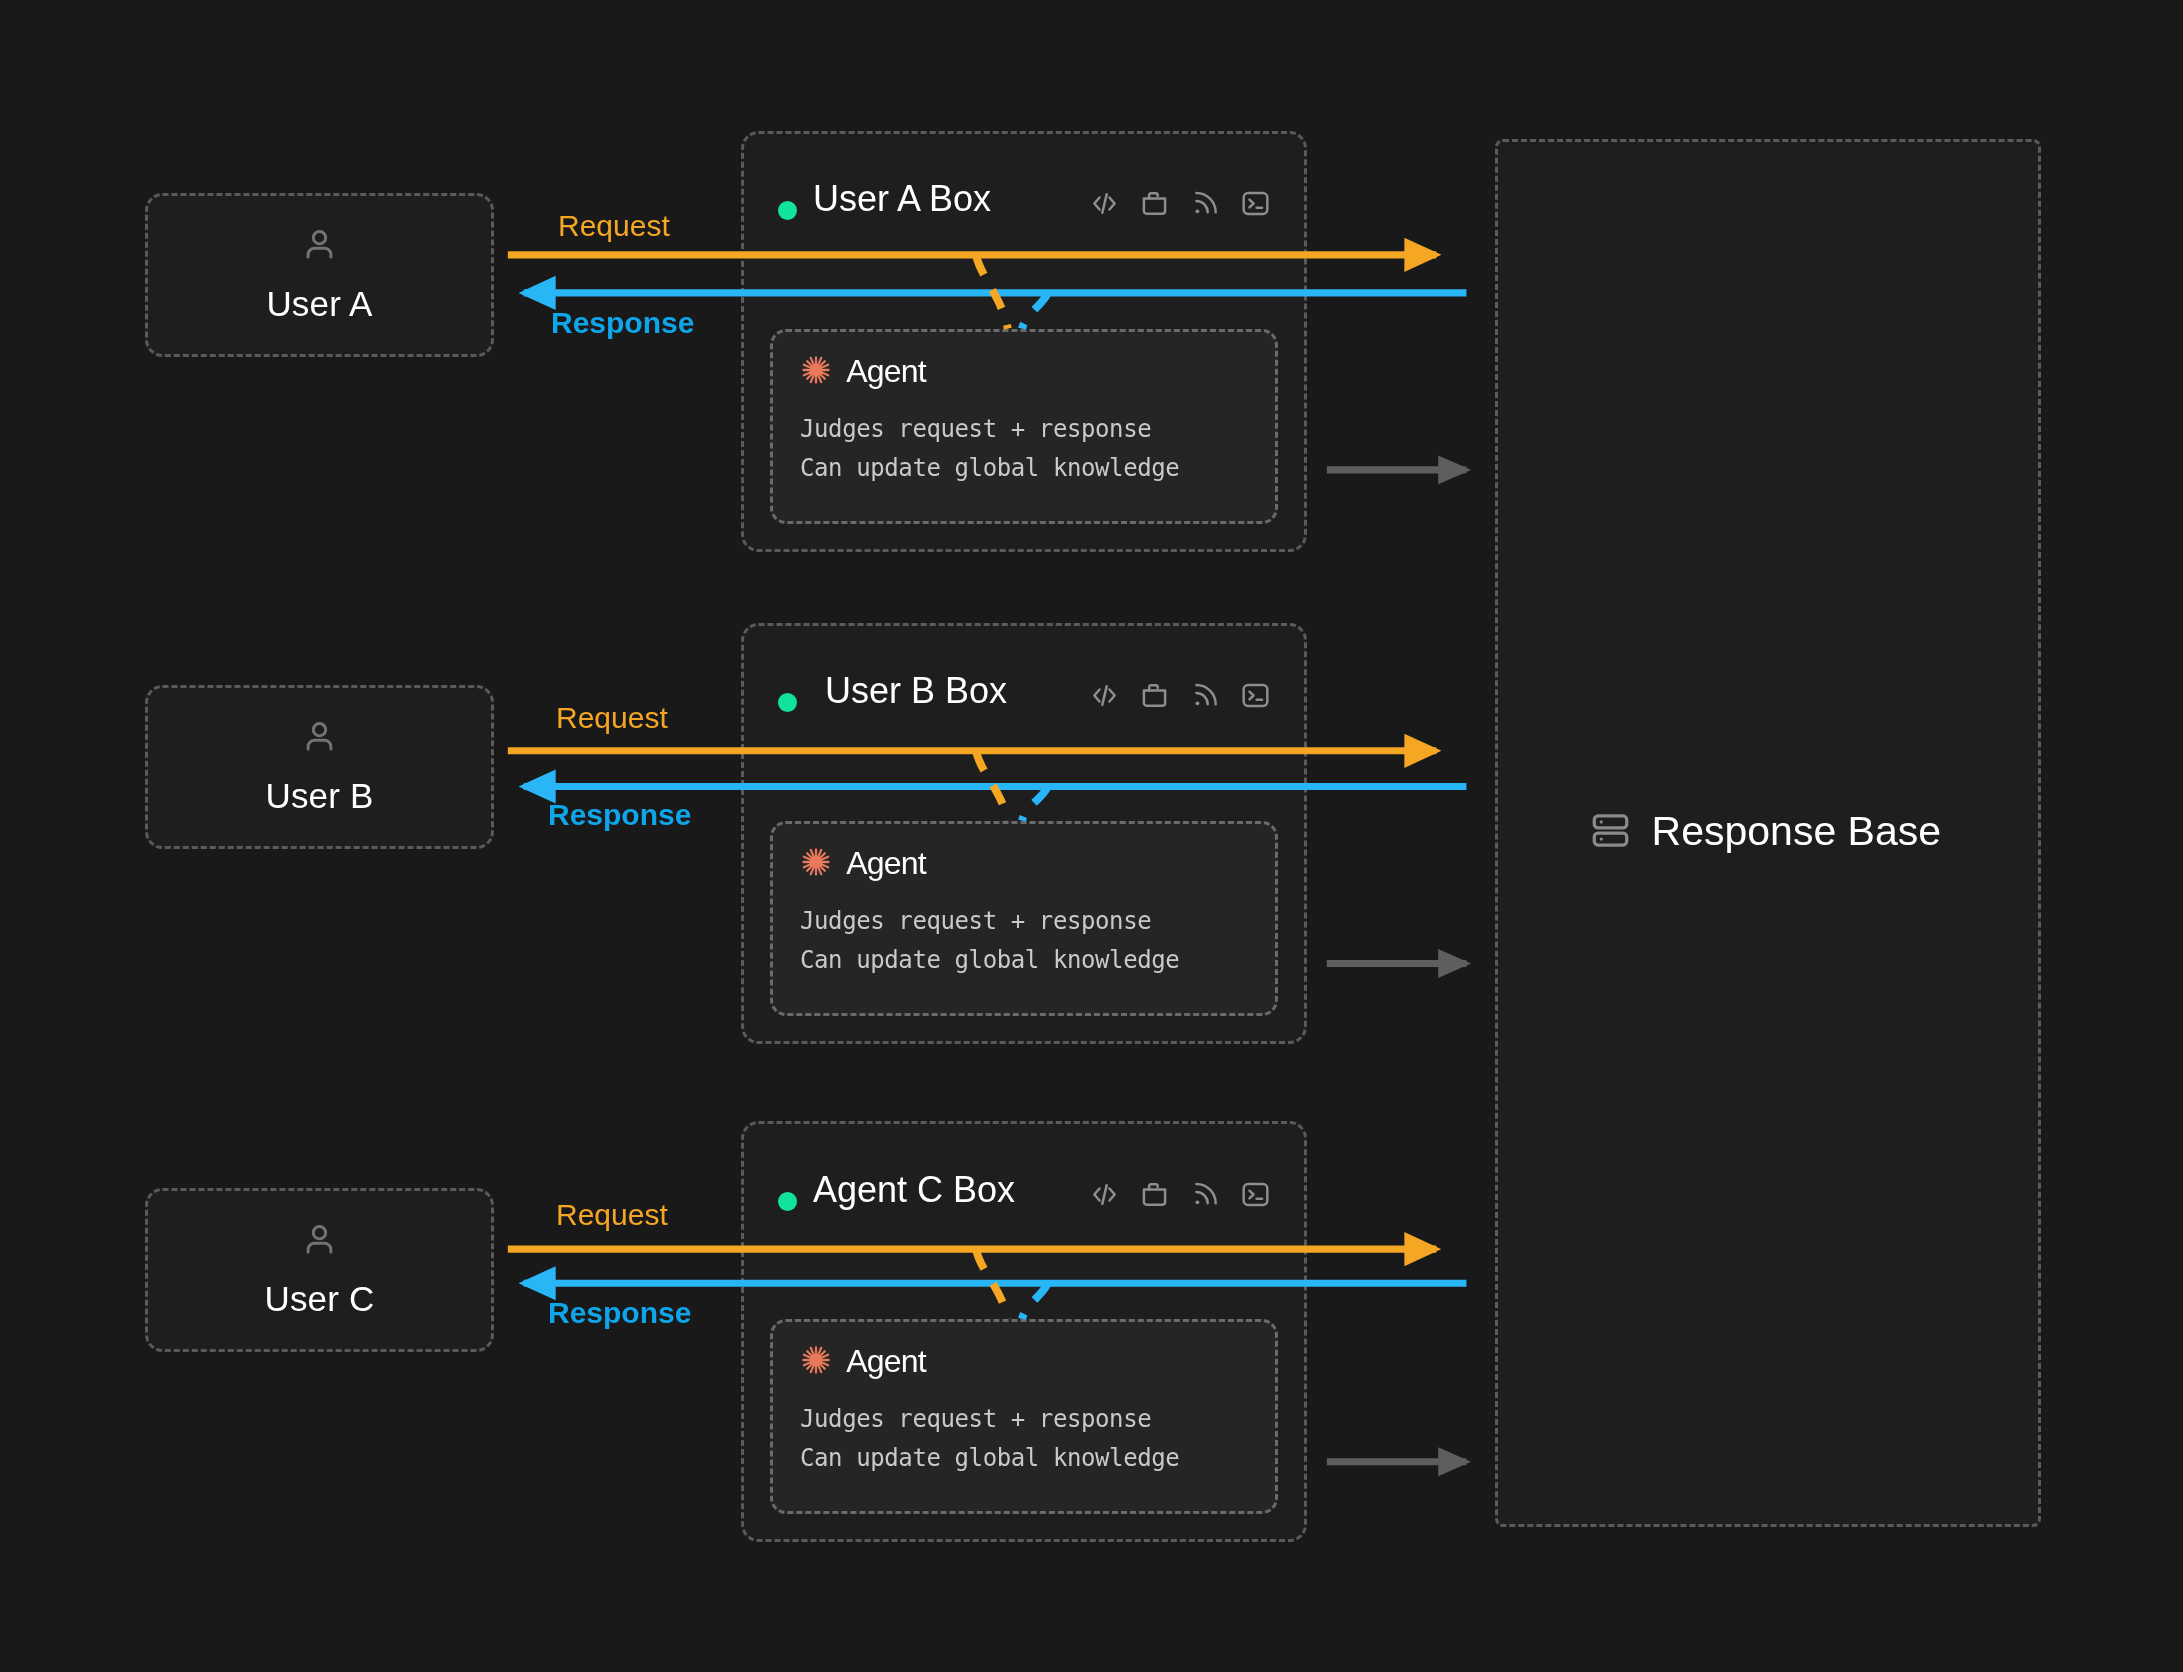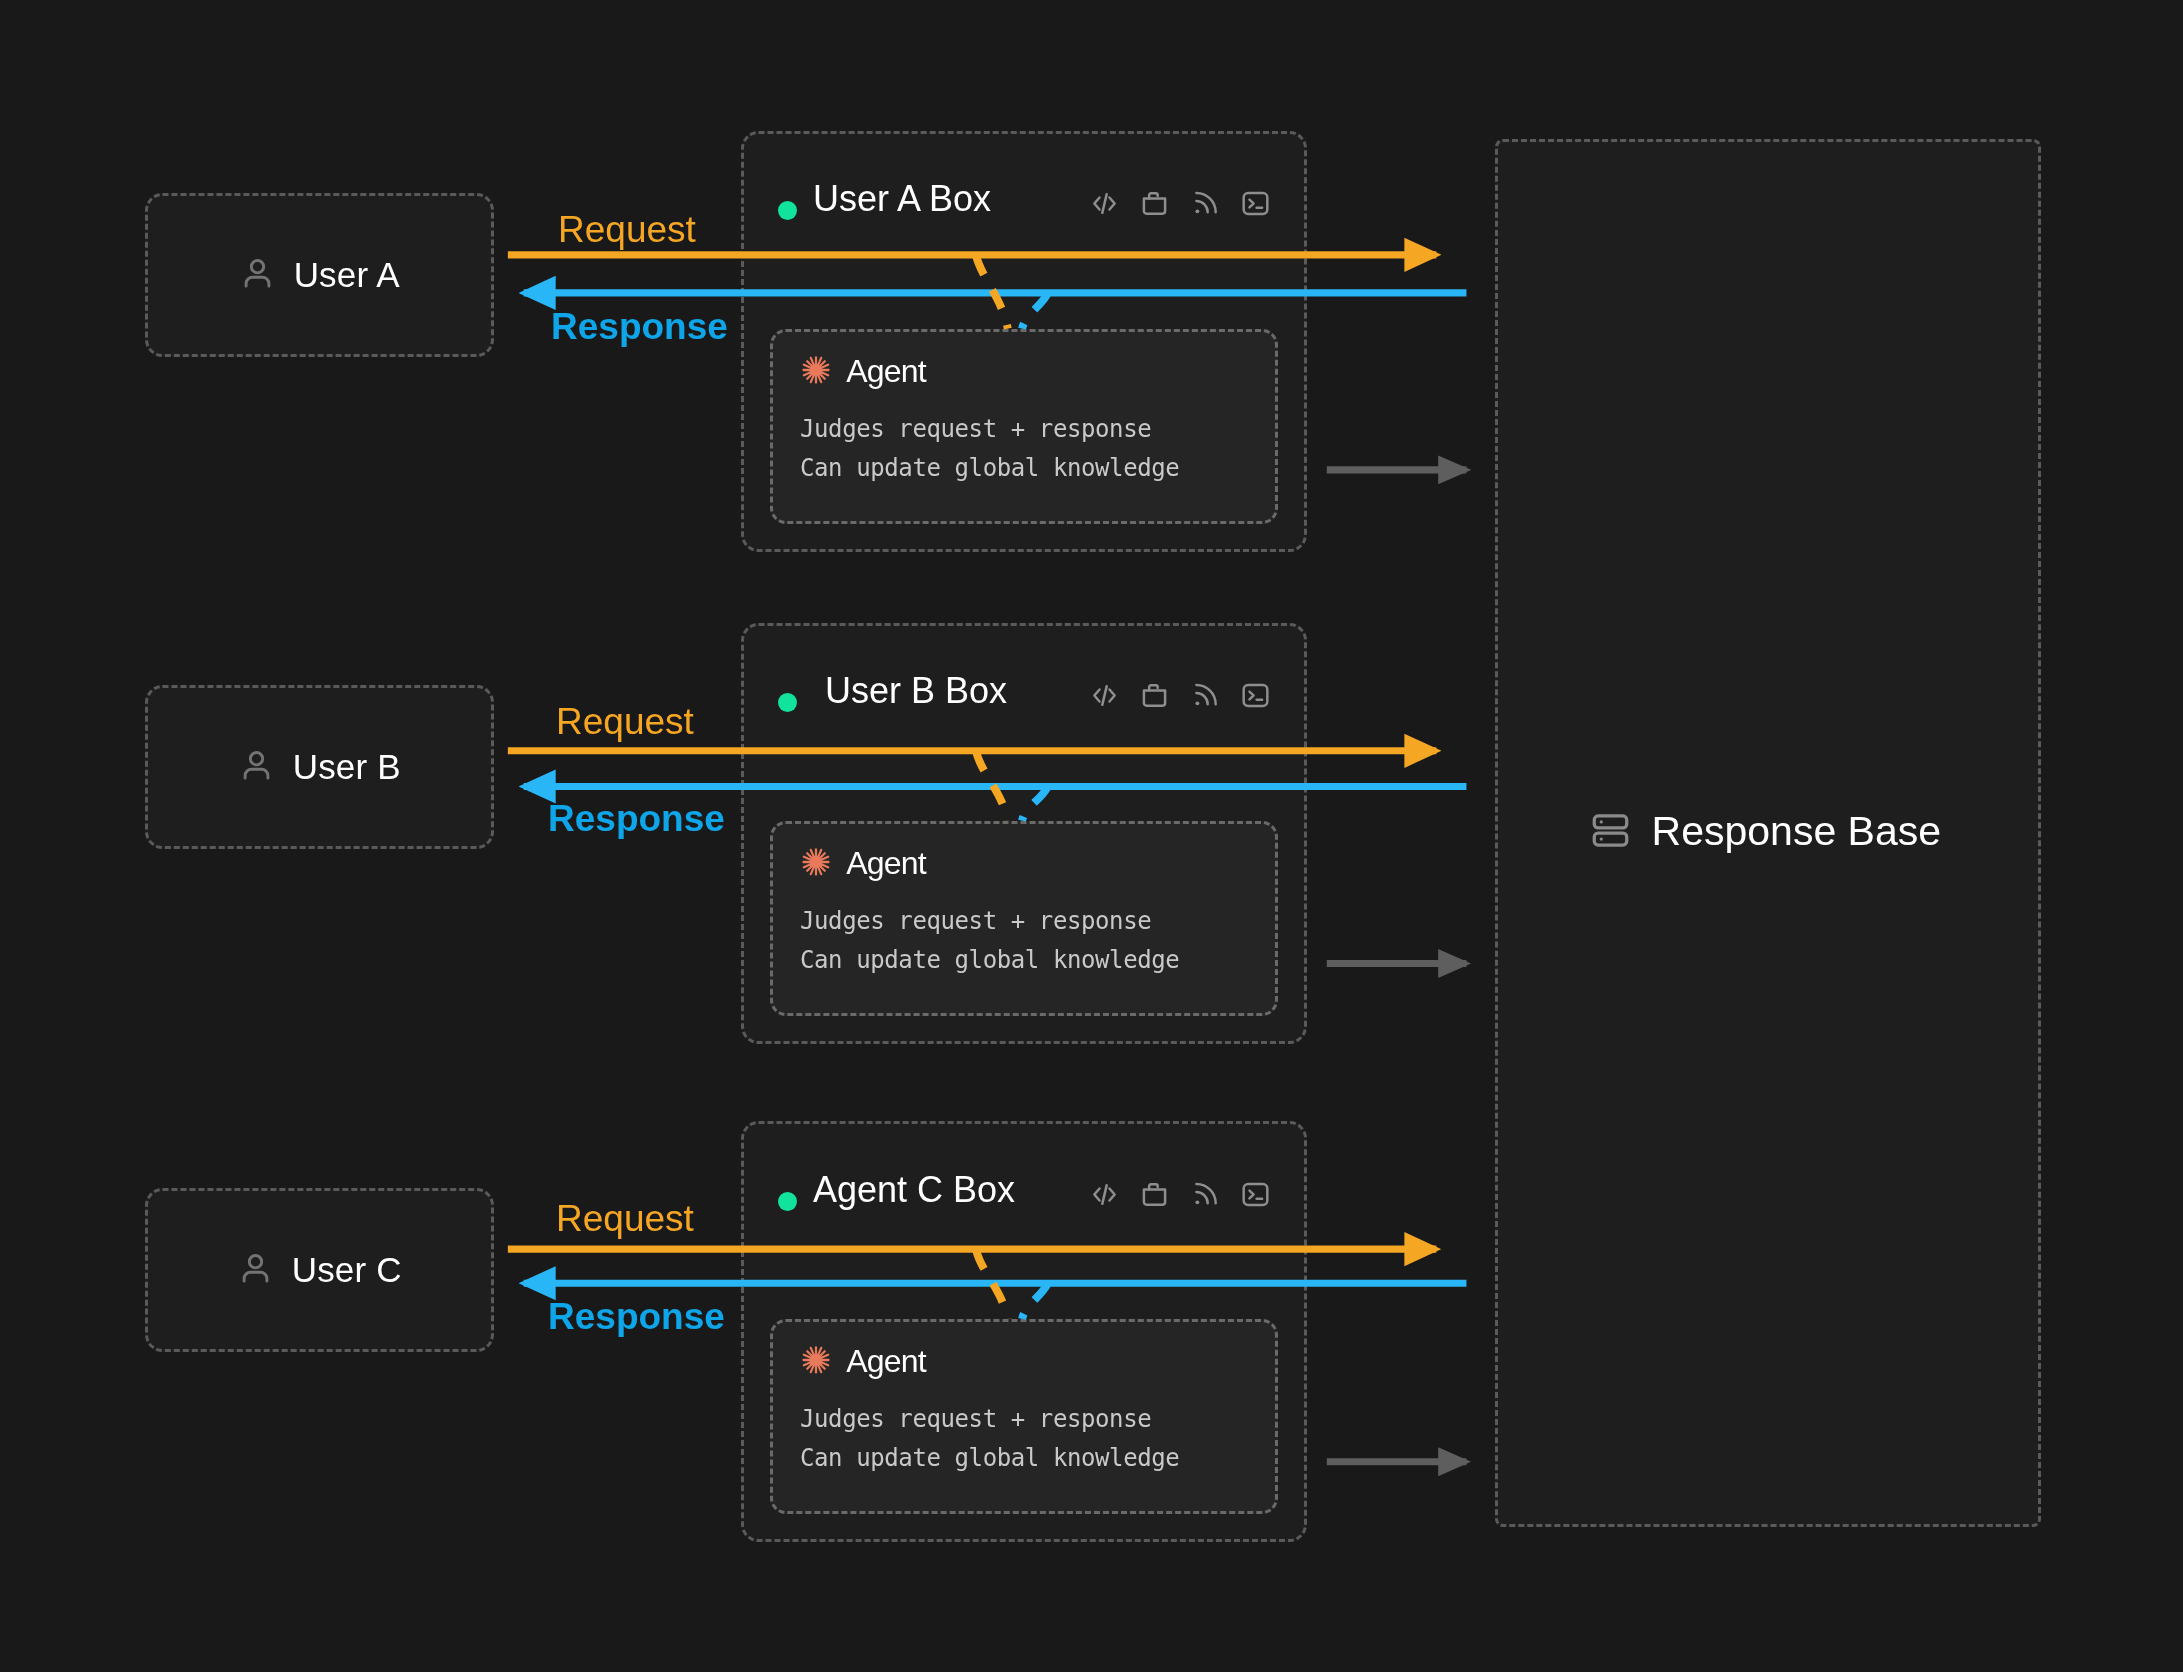--- a/index.html
+++ b/index.html
@@ -29,20 +29,21 @@
     border-radius: 17.5px;
     background: rgba(255,255,255,0.022);
   }
 
   
   .user-node {
     display: flex;
     align-items: center;
     justify-content: center;
     gap: 17.5px;
+    flex-direction: column;
   }
   .user-label {
     color: #ffffff;
     font-size: 35px;
     letter-spacing: 0.2px;
     white-space: nowrap;
   }
 
   
   .box-header {
@@ -112,21 +113,21 @@
   }
   .kb-label {
     color: #ffffff;
     font-size: 41px;
     white-space: nowrap;
   }
 
   
   .flow-label {
     position: absolute;
-    font-size: 37px;
+    font-size: 30px;
     white-space: nowrap;
   }
   .flow-label.req { color: #f5a623; }
   .flow-label.res { color: #0ea5e9; font-weight: bold; }
 
   
   #wires {
     position: absolute;
     left: 0; top: 0;
     width: 2183px; height: 1673px;

